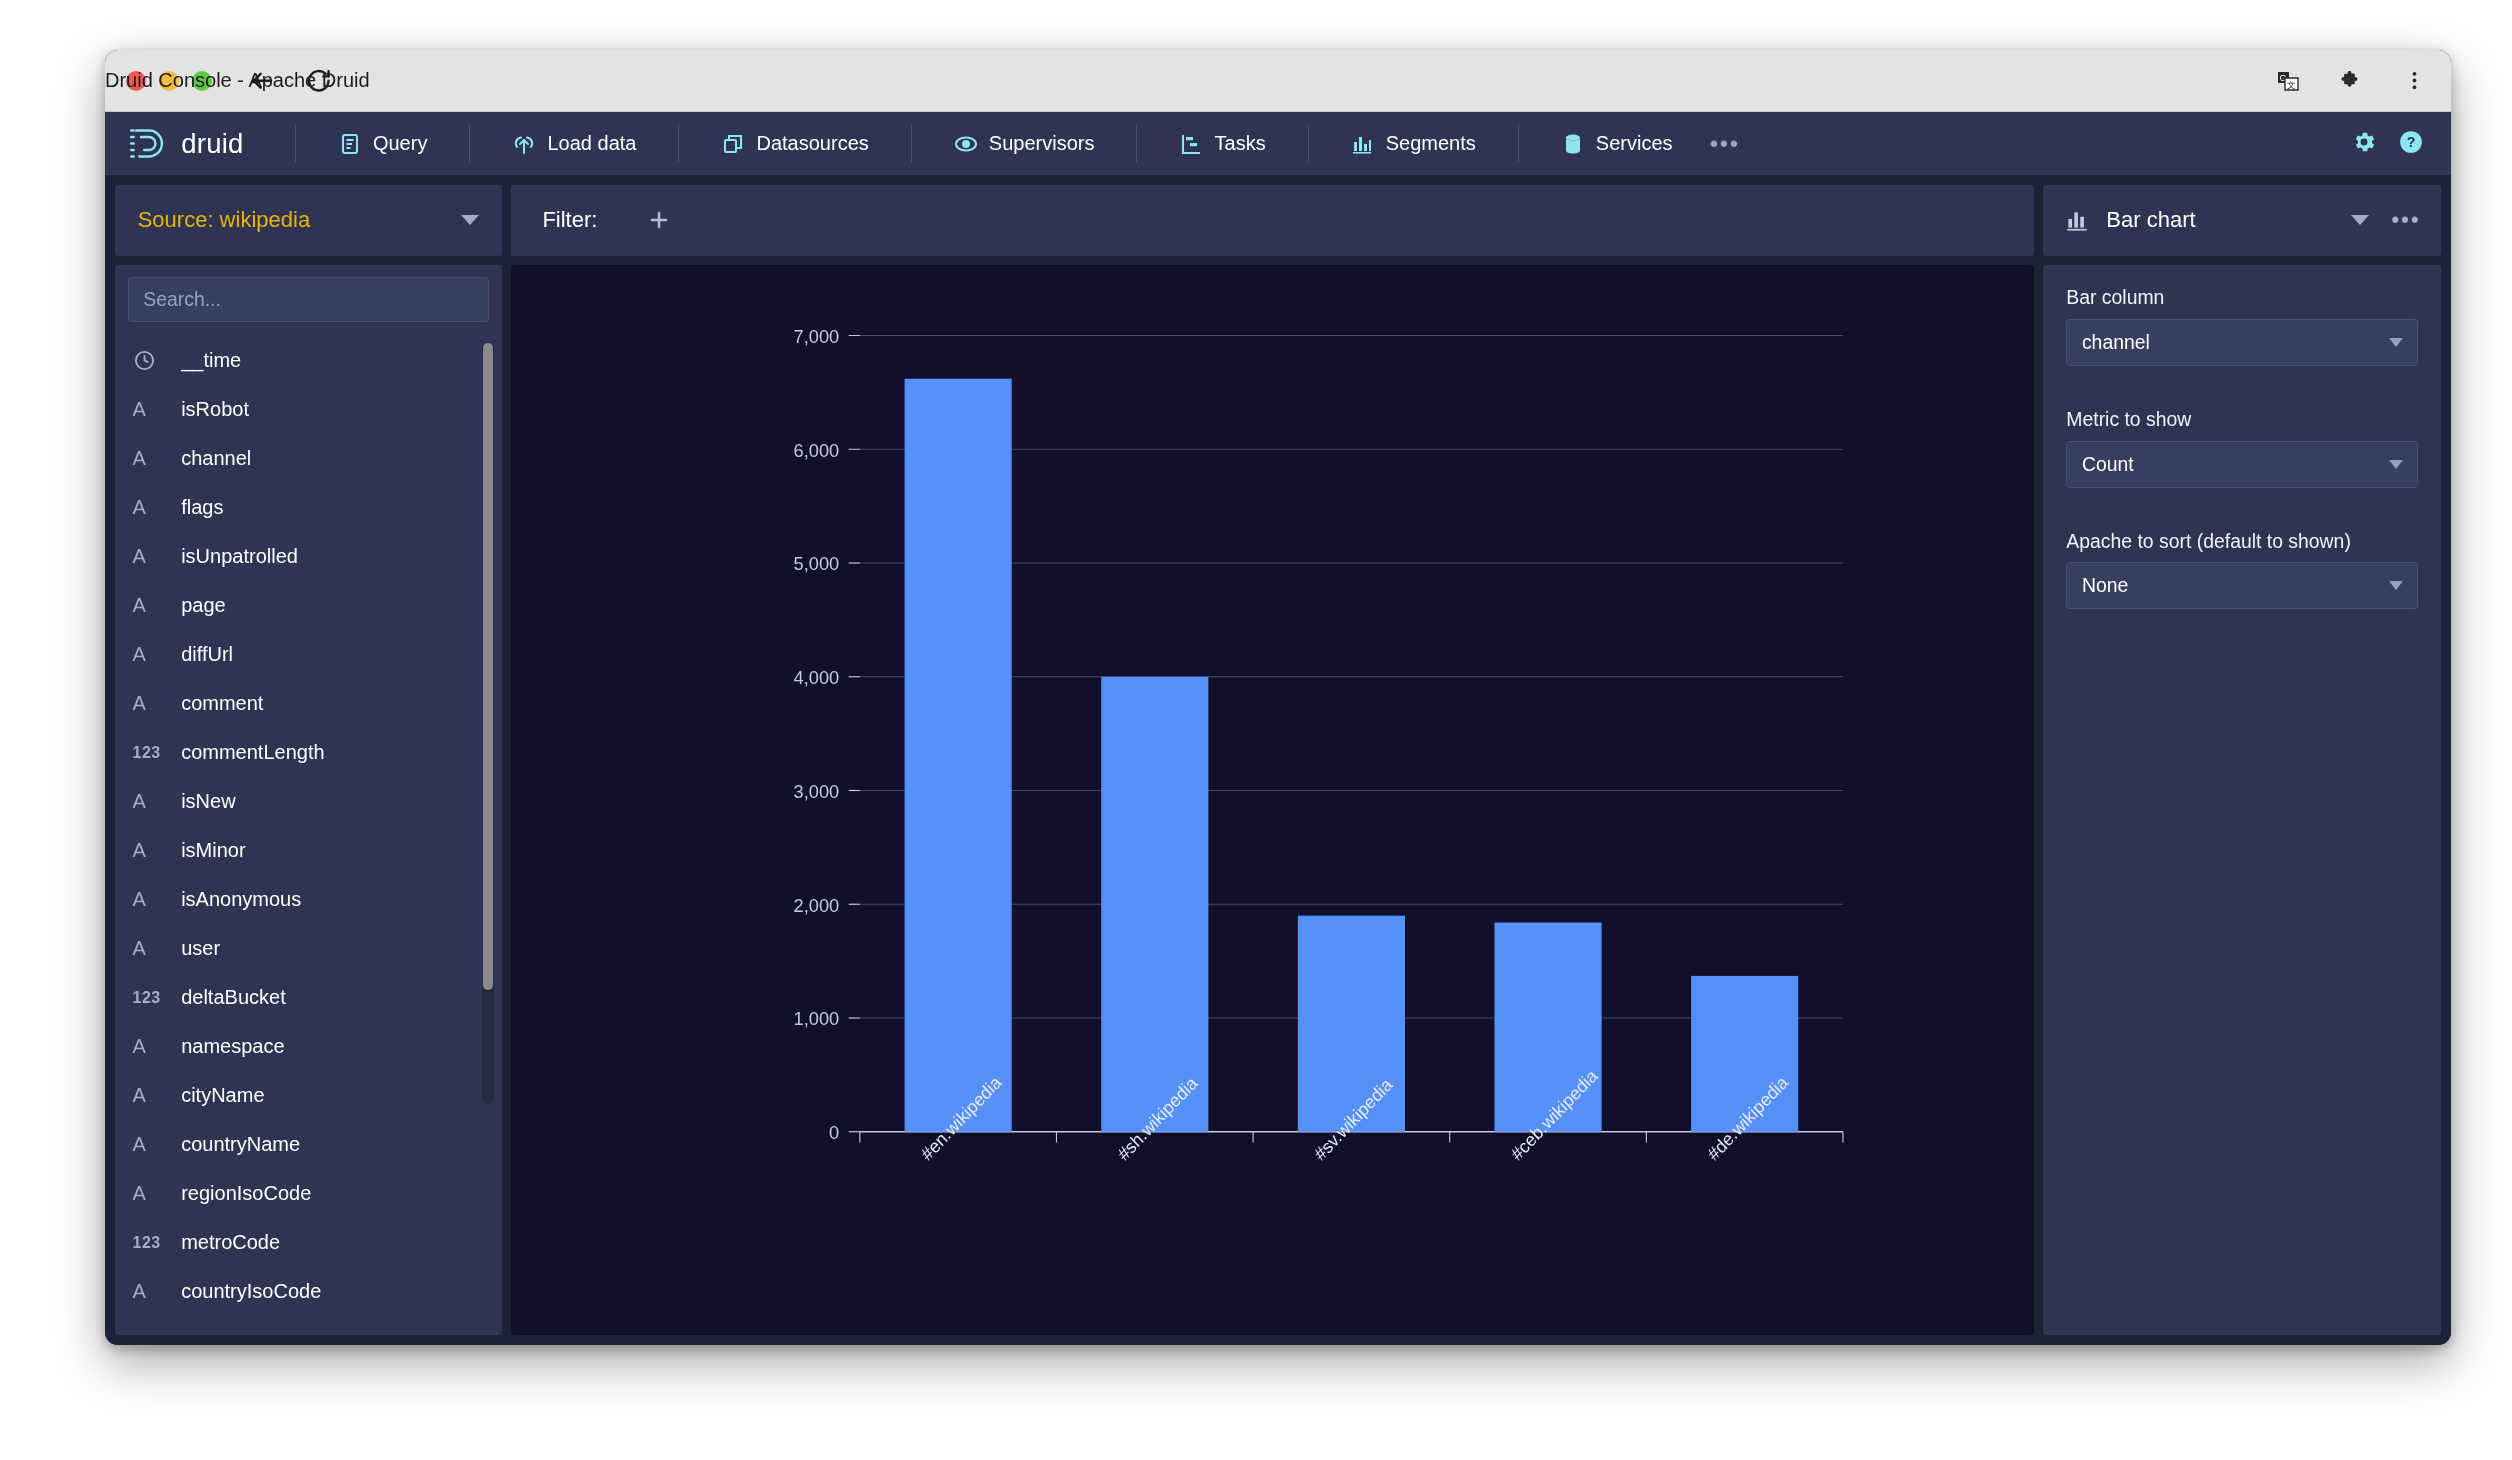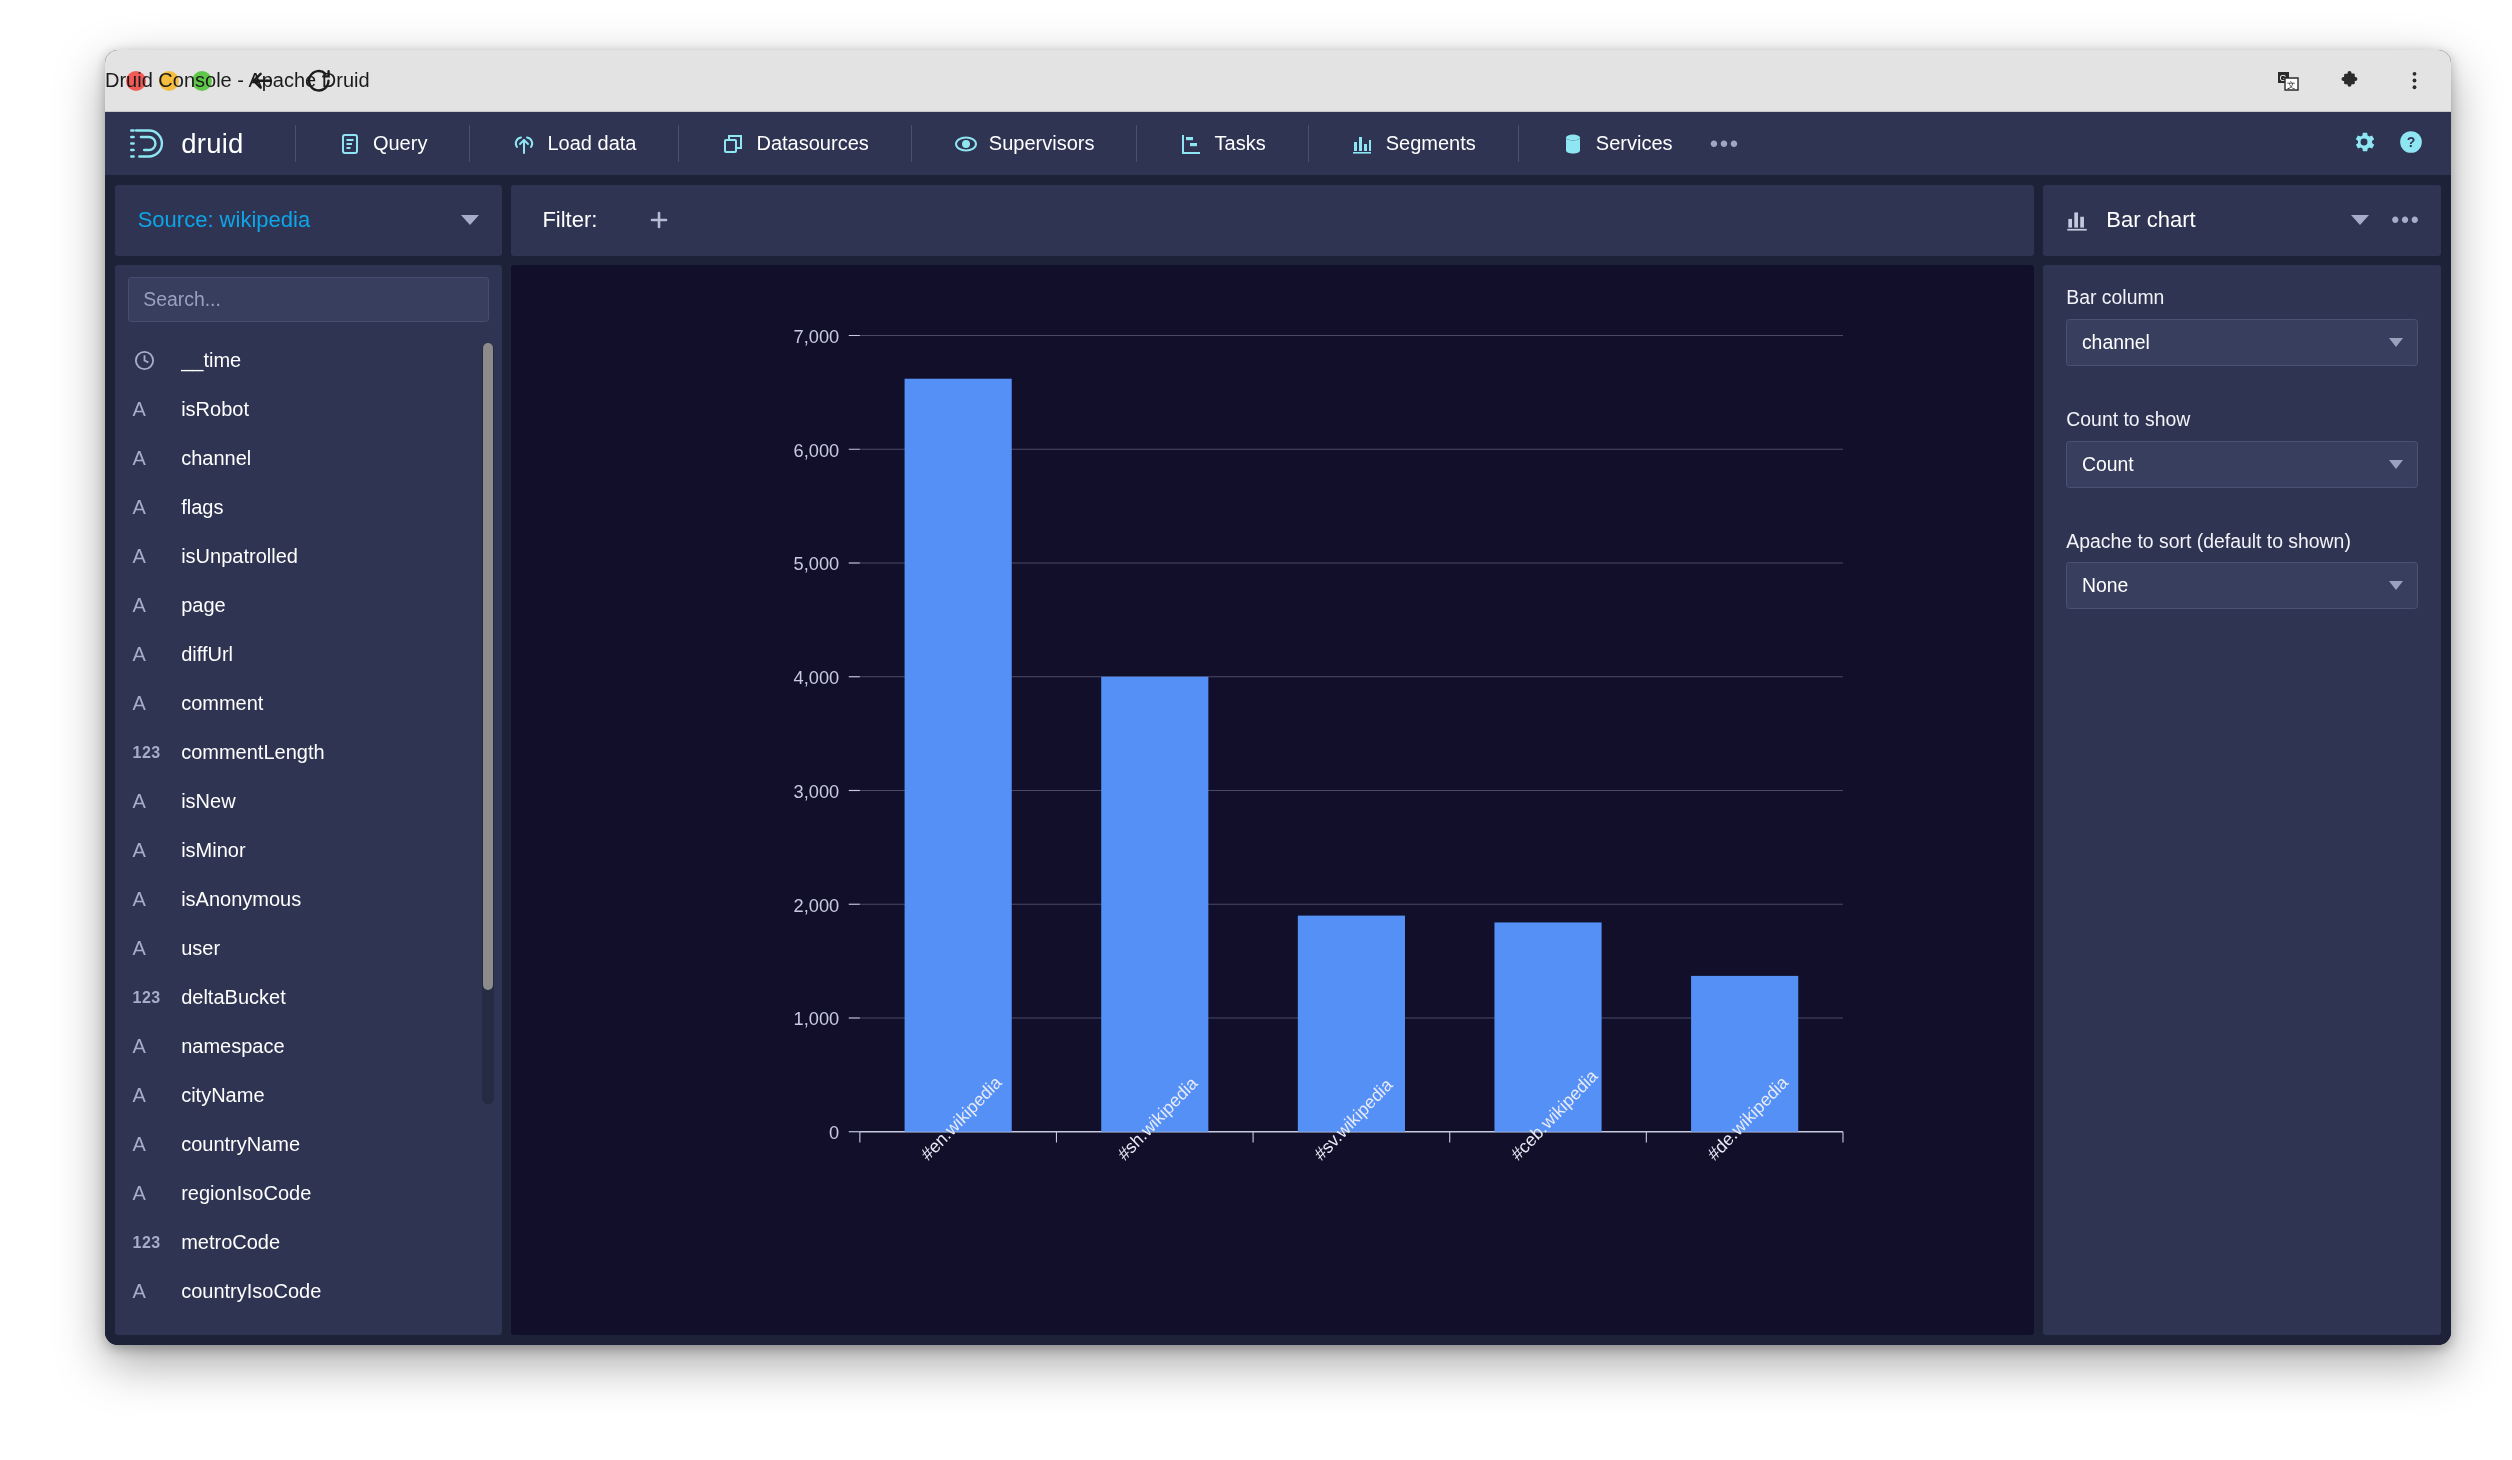--- a/index.html
+++ b/index.html
@@ -83,21 +83,21 @@
   .leftcol { width: 387px; flex: 0 0 387px; display:flex; flex-direction:column; gap: 9.7px; min-height: 0; }
   .centercol { flex: 1; display:flex; flex-direction:column; gap: 9.7px; min-width:0; }
   .rightcol { width: 398px; flex: 0 0 398px; display:flex; flex-direction:column; gap: 9.7px; }
 
   .panel { background: #2f3452; border-radius: 3.2px; }
 
   .sourcebar {
     height: 71px; display:flex; align-items:center;
     padding: 0 23px; justify-content: space-between;
   }
-  .sourcetext { font-size: 22px; color: #0ea5e9; }
+  .sourcetext { font-size: 22px; color: #eab308; }
   .caret { width:0;height:0;border-left:9px solid transparent;border-right:9px solid transparent;border-top:10.5px solid #a6adc8; }
 
   .collist {
     flex: 1; min-height: 0; padding: 11.3px 13px 0 13px;
     position: relative; overflow: hidden;
   }
   .searchbox {
     width: 100%; height: 45px;
     background: #383e5e;
     border: 0.8px solid #474d6e;
@@ -503,21 +503,21 @@
         </div>
         <div class="panel controls" id="controls">
             <div class="ctl-group">
               <div class="ctl-label">Bar column</div>
               <div class="select">
                 <span>channel</span>
                 <span class="caret"></span>
               </div>
             </div>
             <div class="ctl-group">
-              <div class="ctl-label">Count to show</div>
+              <div class="ctl-label">Metric to show</div>
               <div class="select">
                 <span>Count</span>
                 <span class="caret"></span>
               </div>
             </div>
             <div class="ctl-group">
               <div class="ctl-label">Apache to sort (default to shown)</div>
               <div class="select">
                 <span>None</span>
                 <span class="caret"></span>

